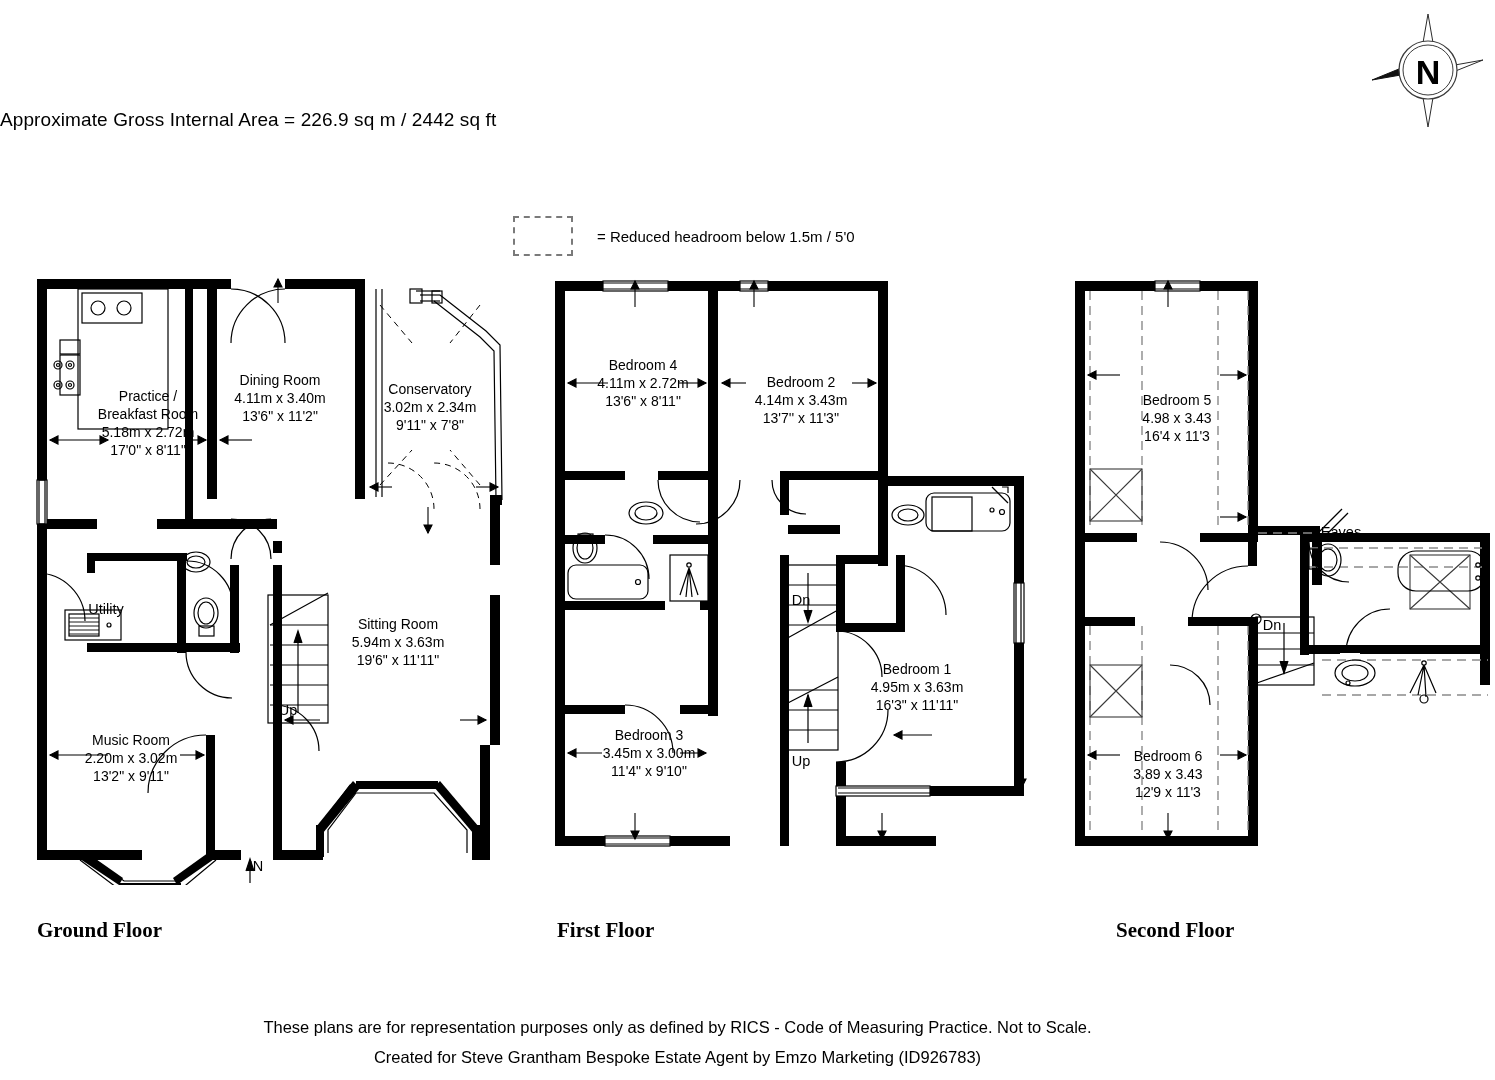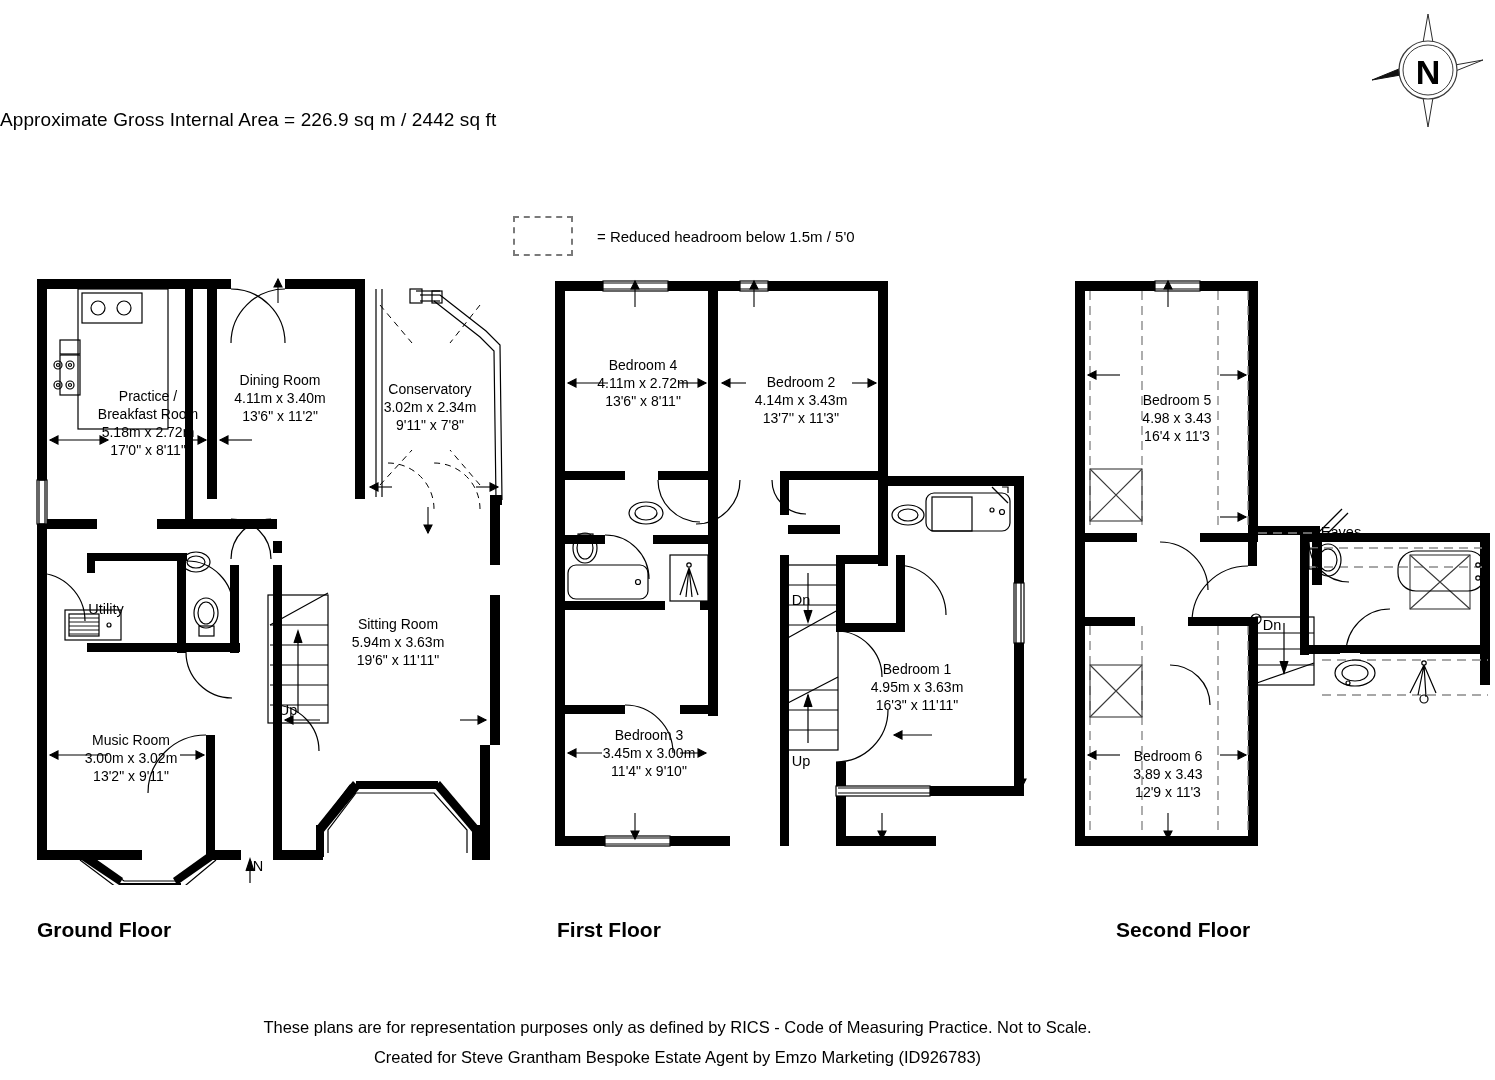--- a/index.html
+++ b/index.html
@@ -18,21 +18,21 @@
 
   
   #legend{left:513px;top:215px;height:42px;display:flex;align-items:center;gap:24px;}
   #legend-swatch{width:60px;height:40px;border:2px dashed #7a7a7a;box-sizing:border-box;background:#fff;}
   #legend-text{font-size:15px;white-space:nowrap;}
 
   
   #compass{left:1368px;top:8px;width:120px;height:125px;}
 
   
-  .floor-title{font-size:21px;font-weight:bold;}
+  .floor-title{font-size:21px;font-weight:bold;font-family:Liberation Serif, serif;}
   #title-ground{left:37px;top:918px;}
   #title-first{left:557px;top:918px;}
   #title-second{left:1072px;top:918px;margin-left:44px;}
 
   
   .footer-line{left:0;width:1355px;text-align:center;font-size:16.5px;}
   #footer-1{top:1018px;}
   #footer-2{top:1048px;}
 
   
@@ -268,21 +268,21 @@
   <span class="dm">9'11" x 7'8"</span>
 </div>
 <div class="small-label" style="left:106px;top:601px;">Utility</div>
 <div class="room-label" style="left:398px;top:616px;">
   <span class="nm">Sitting Room</span>
   <span class="dm">5.94m x 3.63m</span>
   <span class="dm">19'6" x 11'11"</span>
 </div>
 <div class="room-label" style="left:131px;top:732px;">
   <span class="nm">Music Room</span>
-  <span class="dm">3.00m x 3.02m</span>
+  <span class="dm">2.20m x 3.02m</span>
   <span class="dm">13'2" x 9'11"</span>
 </div>
 <div class="small-label" style="left:288px;top:702px;">Up</div>
 <div class="small-label" style="left:256px;top:858px;">IN</div>
 
 <div class="plan" id="plan-first" style="left:540px;top:265px;width:510px;height:620px;">
 <svg width="510" height="620" viewBox="0 0 510 620">
   <g fill="#000000">
 
     <rect x="15" y="16" width="10" height="565"></rect>

